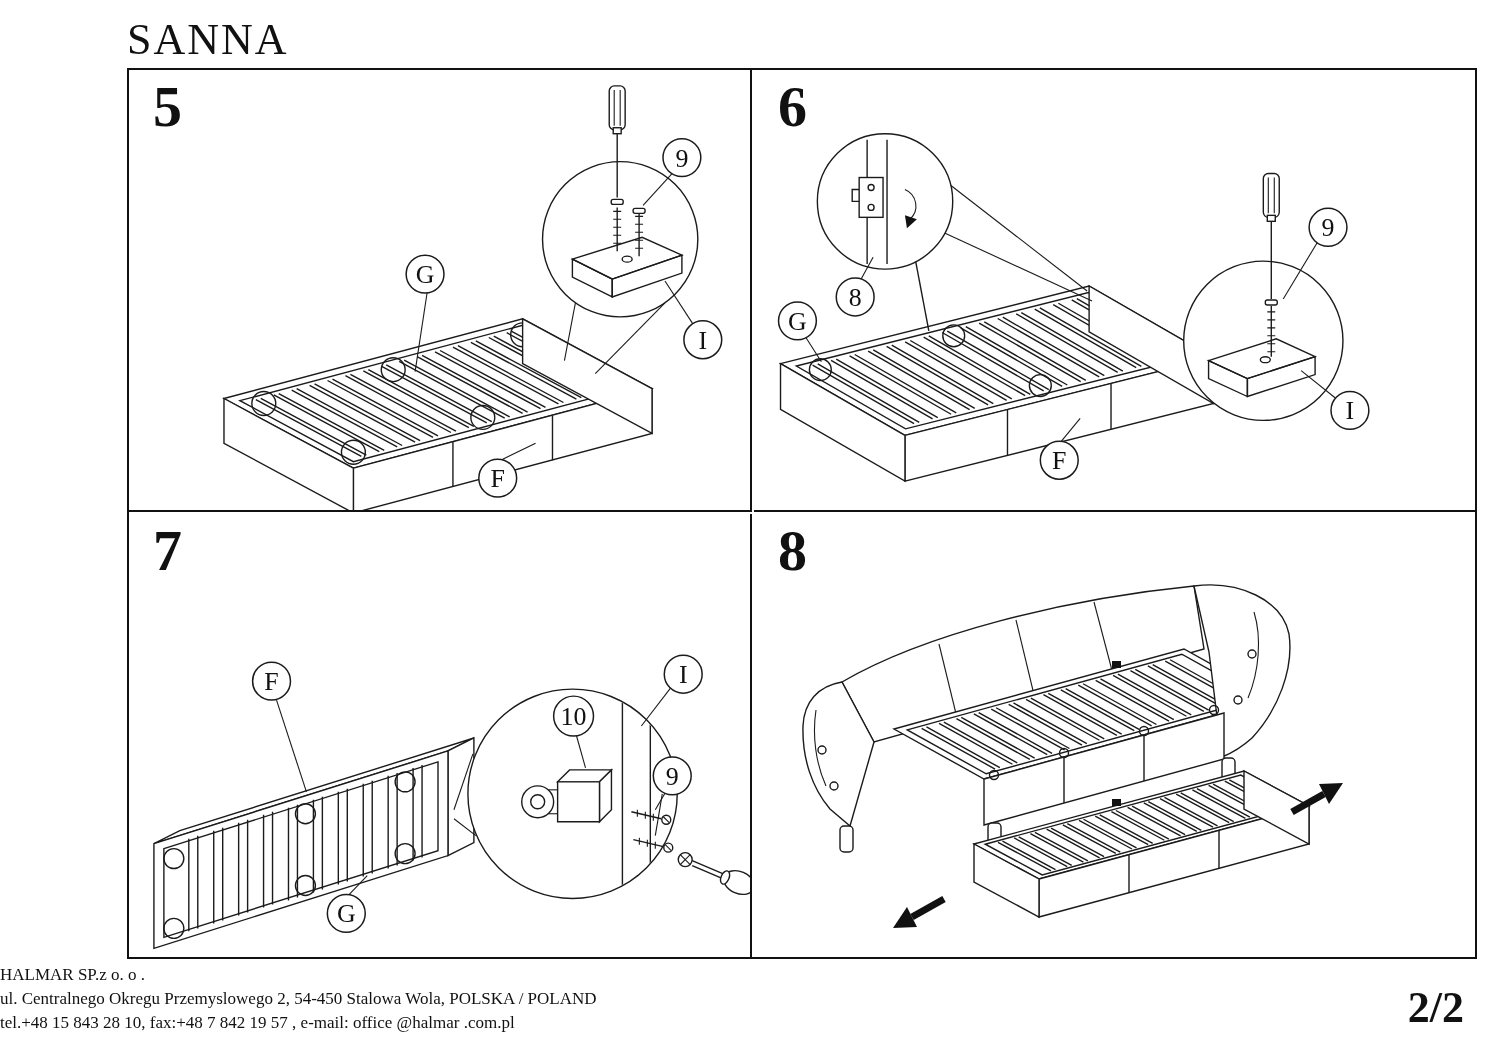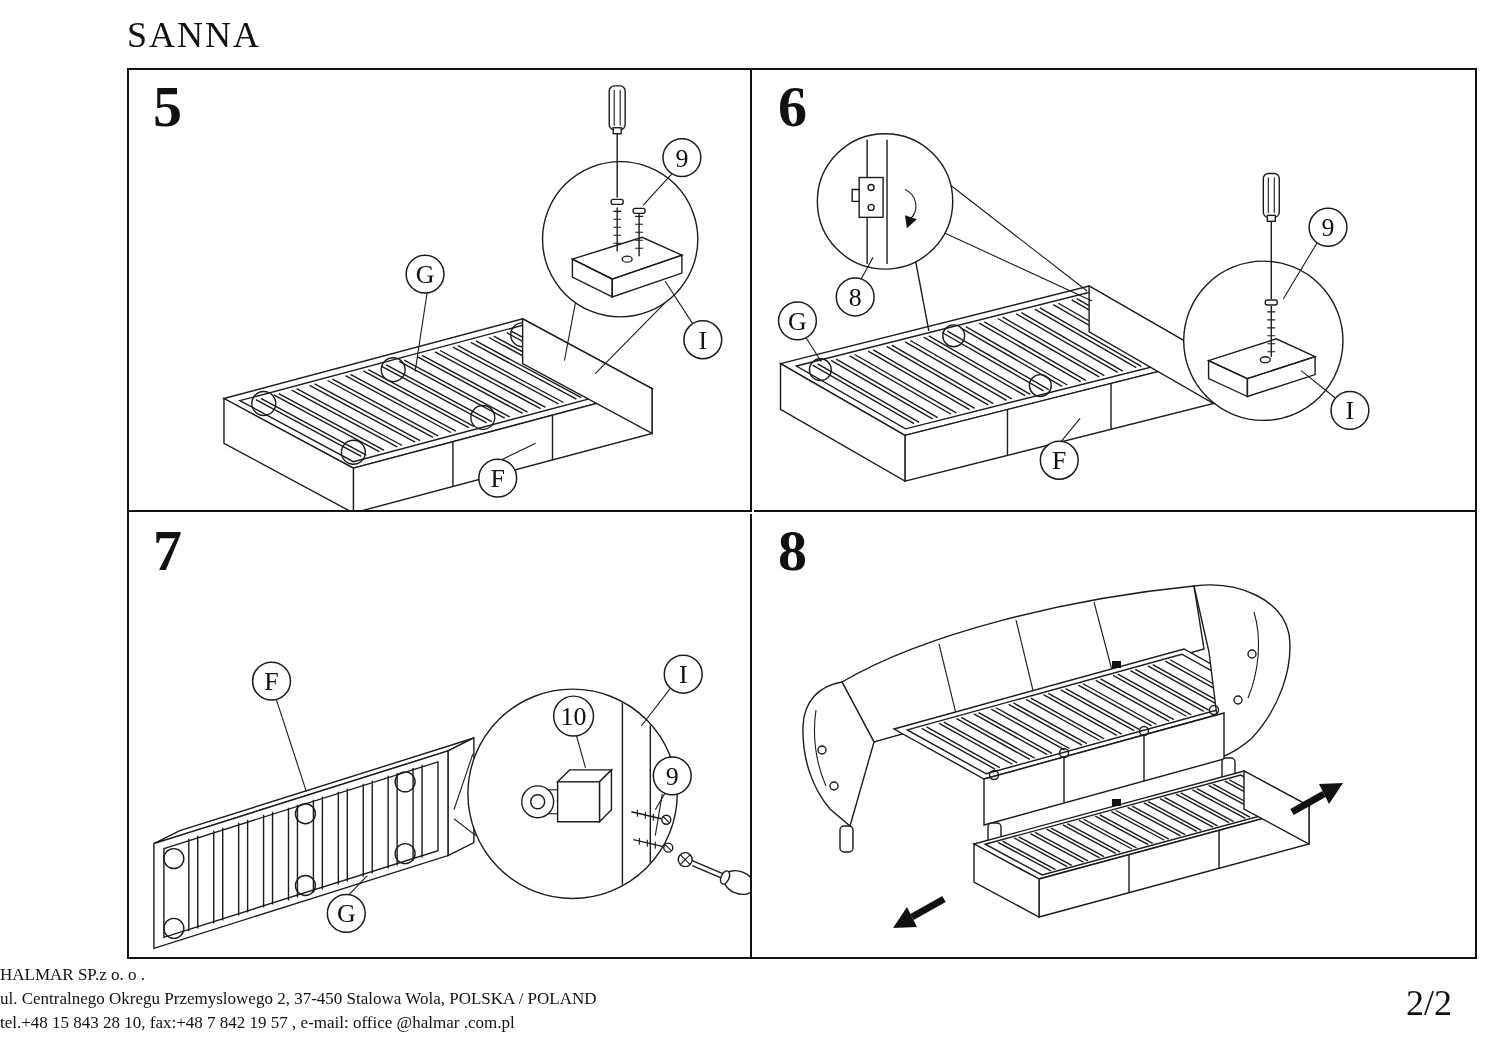--- a/index.html
+++ b/index.html
@@ -1,21 +1,21 @@
 <!DOCTYPE html>
 <html><head>
 <meta charset="utf-8">
 <style>
   html,body{margin:0;padding:0;}
   body{
     width:1500px;height:1060px;position:relative;background:#ffffff;
     font-family:"Liberation Serif", serif;color:#111;overflow:hidden;
   }
   .page-title{
-    position:absolute;left:127px;top:14px;font-size:36px;letter-spacing:2px;
+    position:absolute;left:127px;top:14px;font-size:44px;letter-spacing:2px;
   }
   .sheet{
     position:absolute;left:127px;top:68px;width:1346px;height:887px;
     border:2px solid #111;box-sizing:content-box;
   }
   .cell{position:absolute;box-sizing:border-box;}
   .cell-1{left:0;top:0;width:623px;height:442px;border-right:2px solid #111;border-bottom:2px solid #111;}
   .cell-2{left:625px;top:0;width:721px;height:442px;border-bottom:2px solid #111;}
   .cell-3{left:0;top:444px;width:623px;height:443px;border-right:2px solid #111;}
   .cell-4{left:625px;top:444px;width:721px;height:443px;}
@@ -28,21 +28,21 @@
   .wh{stroke:#1b1b1b;stroke-width:1.4;fill:#ffffff;}
   .thin{stroke:#1b1b1b;stroke-width:1.1;fill:none;}
   .lbl-circle{stroke:#1b1b1b;stroke-width:1.5;fill:#ffffff;}
   .lbl-text{font-family:"Liberation Serif", serif;font-size:26px;fill:#111;}
   .blk{fill:#111;stroke:none;}
   .footer{
     position:absolute;left:0;top:962px;width:100%;text-align:left;font-size:17px;line-height:1.3;
   }
   .footer div{margin:2px 0;}
   .page-num{
-    position:absolute;right:48px;top:982px;font-size:36px;font-weight:400;
+    position:absolute;right:36px;top:982px;font-size:44px;font-weight:700;
   }
 </style>
 </head>
 <body>
 
 <div class="page-title">SANNA</div>
 
 <div class="sheet">
 
   <div class="cell cell-1">
@@ -383,16 +383,16 @@
         <line x1="190" y1="385" x2="158" y2="403" stroke="#111" stroke-width="7"></line>
         <polygon class="blk" points="139,414 163,413 153,393"></polygon>
       </g>
     </svg>
     <div class="step-number">8</div>
   </div>
 </div>
 
 <div class="footer">
   <div>HALMAR SP.z o. o .</div>
-  <div>ul. Centralnego Okregu Przemyslowego 2, 37-450 Stalowa Wola, POLSKA / POLAND</div>
+  <div>ul. Centralnego Okregu Przemyslowego 2, 54-450 Stalowa Wola, POLSKA / POLAND</div>
   <div>tel.+48 15 843 28 10, fax:+48 7 842 19 57 , e-mail: office @halmar .com.pl</div>
 </div>
 <div class="page-num">2/2</div>
 
 </body></html>

